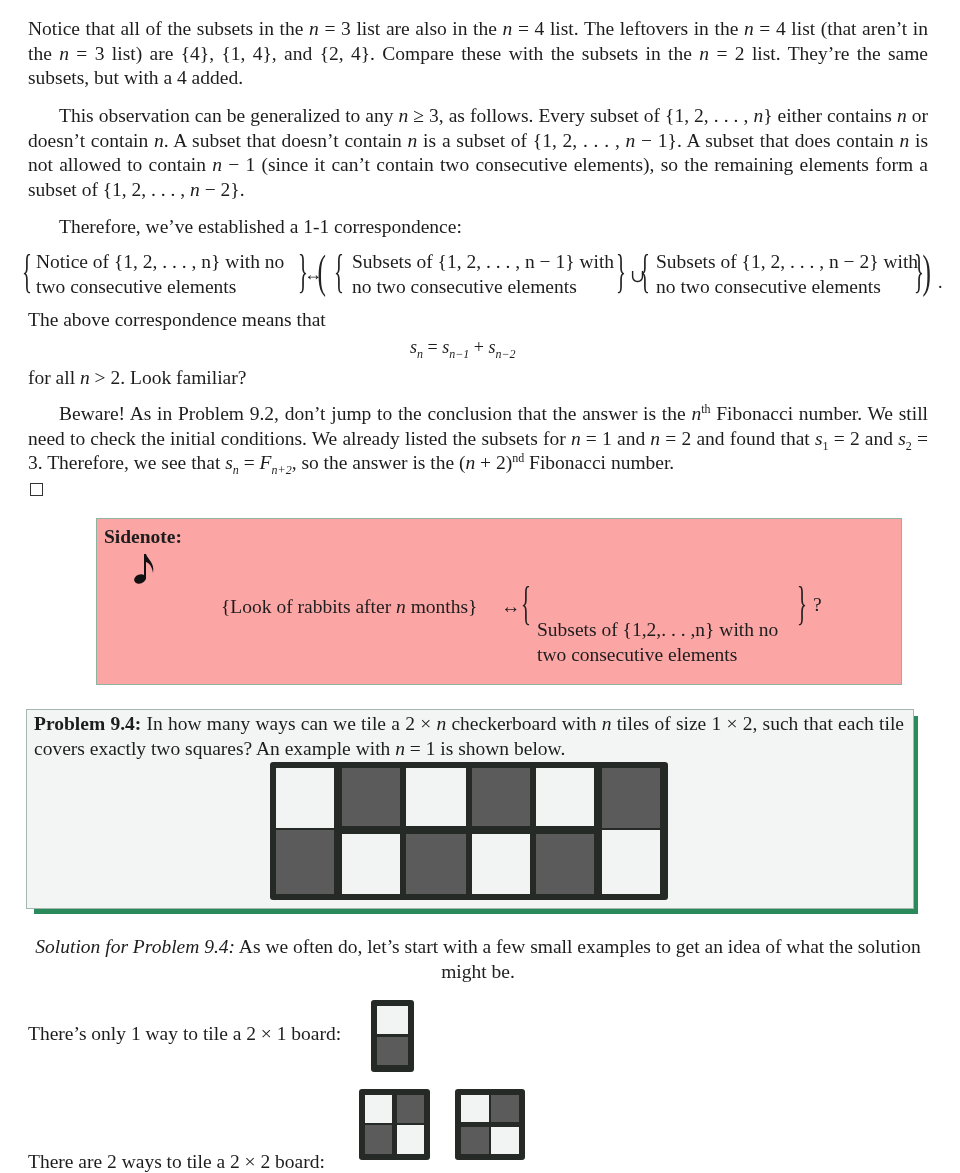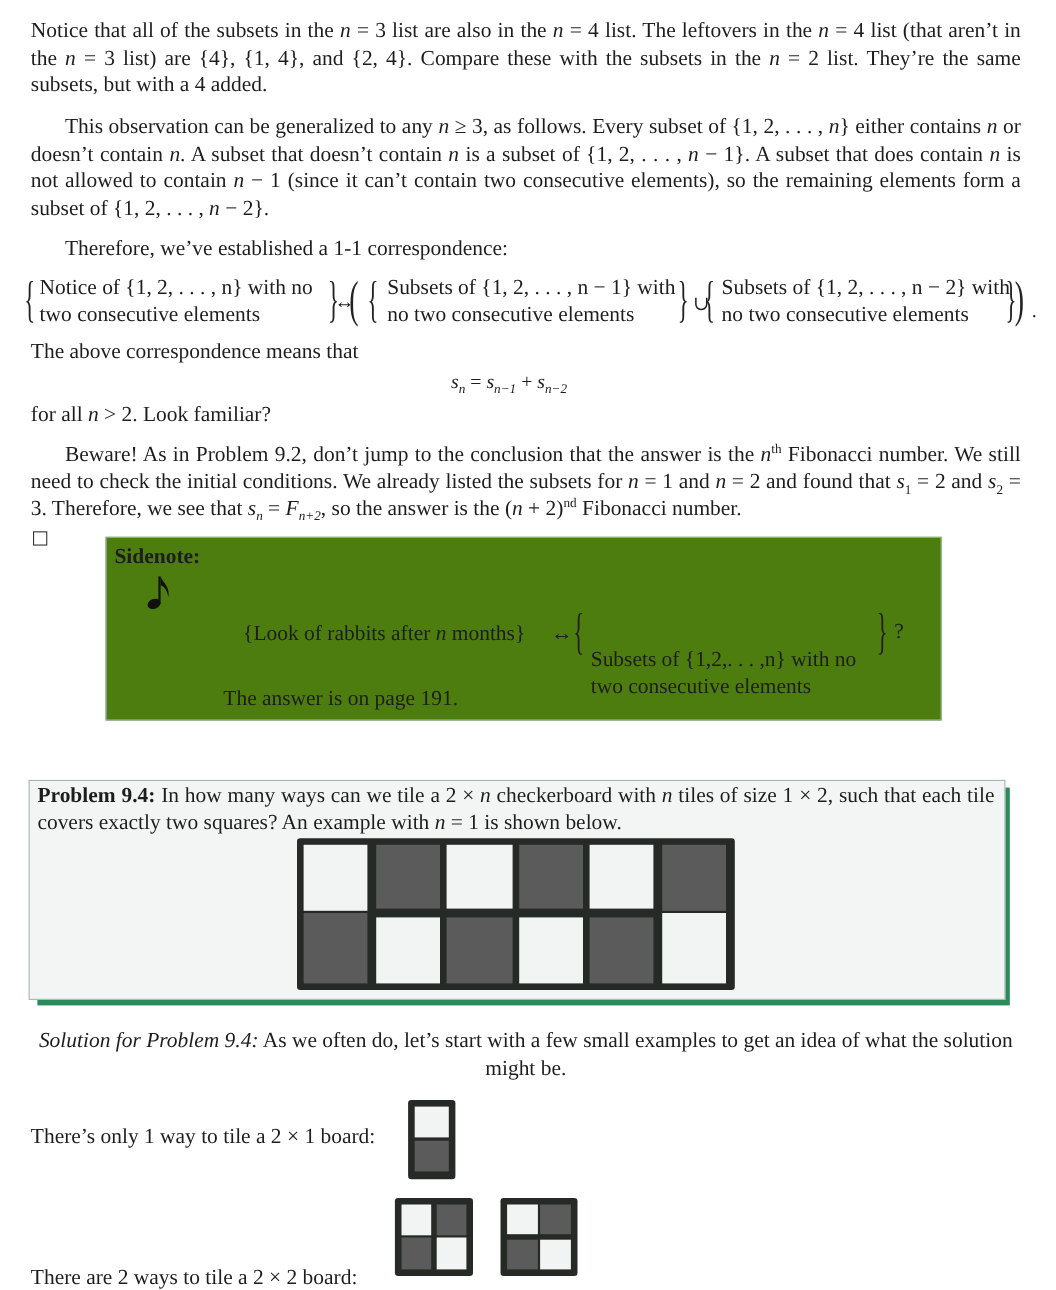--- a/index.html
+++ b/index.html
@@ -20,22 +20,22 @@
   .brace-group .lines { position:absolute; top:0; line-height:24.5px; white-space:nowrap; }
   .brace { position:absolute; top:-4px; font-size:46px; line-height:52px; font-weight:100; transform:scaleX(0.45); transform-origin:center; color:#222; }
   .sym { position:absolute; top:12px; font-size:18px; }
 
   .formula { position:absolute; top:335px; left:410px; white-space:nowrap; font-size:18px;text-align:center; }
 
   .qed { position:absolute; left:30px; top:483px; width:11px; height:11px; border:1px solid #333; }
 
   
   .sidenote {
-    position:absolute; left:96px; top:488px; width:758px; height:165px;
-    border:1px solid #8fb3a0; background:#4d7c0f;
+    position:absolute; left:96px; top:518px; width:758px; height:165px;
+    border:1px solid #8fb3a0; background:#fca5a5;padding-left:46px;
   }
   .sidenote .label { position:absolute; left:7px; top:6px; font-weight:bold; }
   .sidenote .body1 { position:absolute; left:106px; top:6px; width:648px; text-align:justify; text-align-last:left; }
   .note-icon { position:absolute; left:36px; top:32px; width:24px; height:34px; }
   .sn-pairs { position:absolute; left:124px; top:76px; white-space:nowrap; }
   .sn-arrow { position:absolute; left:404px; top:76px; }
   .sn-group { position:absolute; left:432px; top:62px; width:320px; height:52px; }
   .sn-answer { position:absolute; left:106px; top:135px; }
 
   
@@ -118,21 +118,20 @@
   <span class="sn-arrow">↔</span>
   <div class="sn-group">
     <span class="brace" style="left:-14px; top:-3px;">{</span>
     <div style="position:absolute; left:8px; top:0; white-space:nowrap; line-height:24.5px;margin-top:37px;">
       <div>Subsets of {1,2,. . . ,n} with no</div>
       <div>two consecutive elements</div>
     </div>
     <span class="brace" style="left:262px; top:-3px;">}</span>
     <span style="position:absolute; left:284px; top:12px;">?</span>
   </div>
-  <div class="sn-answer">The answer is on page 191.</div>
 </div>
 
 <div class="problem-shadow"></div>
 <div class="problem">
   <div class="ptext"><span class="plabel">Problem 9.4:</span><span>  In how many ways can we tile a 2 × </span><i>n</i><span> checkerboard with </span><i>n</i><span> tiles of size 1 × 2, such that each tile covers exactly two squares? An example with </span><i>n</i><span> = 1 is shown below.</span></div>
 </div>
 
 <div class="board" id="board-2x6" style="left:270px; top:762px; width:398px; height:138px;">
     <div class="cell light" style="left: 6px; top: 6px; width: 58px; height: 60px;"></div>
     <div class="cell dark" style="left: 72px; top: 6px; width: 58px; height: 58px;"></div>

